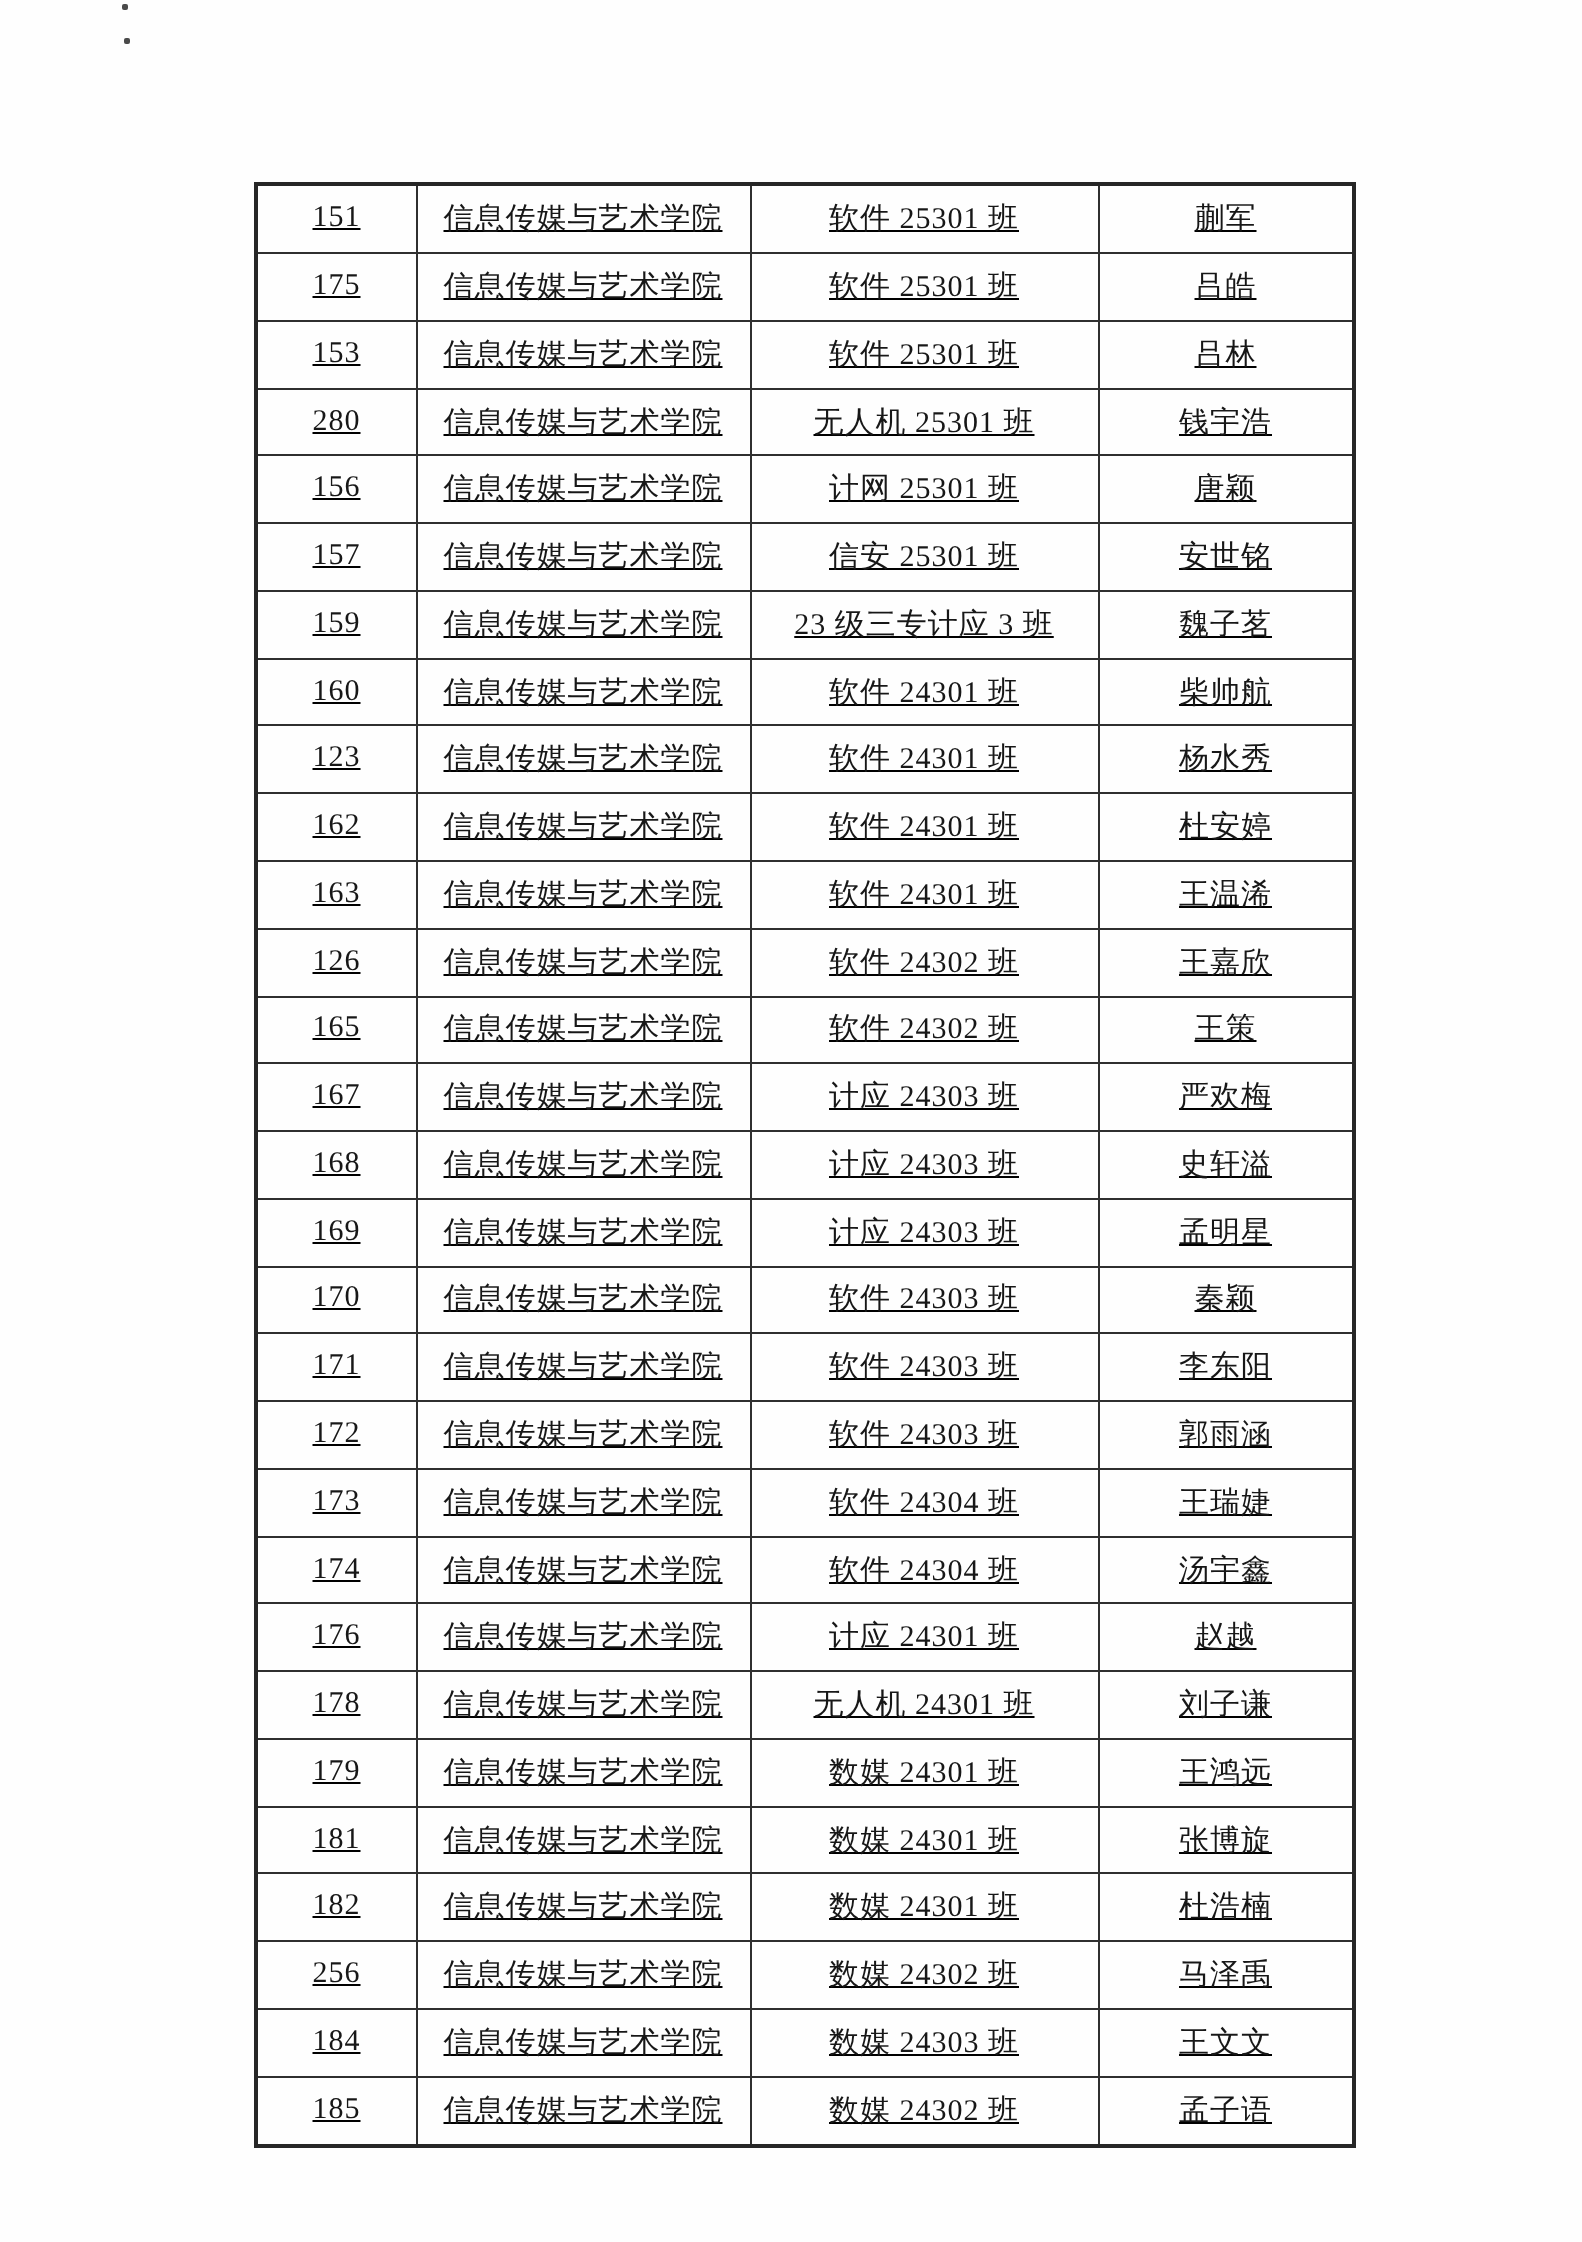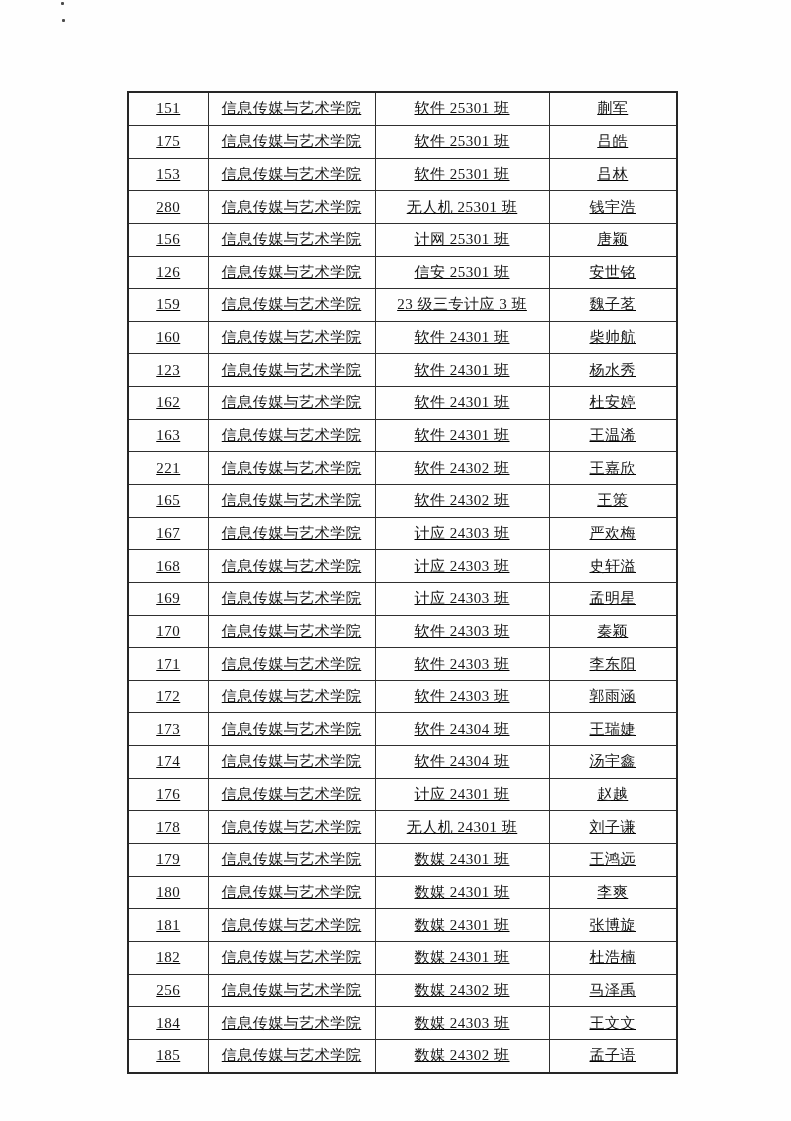--- a/index.html
+++ b/index.html
@@ -91,21 +91,21 @@
           <td>无人机 25301 班</td>
           <td>钱宇浩</td>
         </tr>
         <tr>
           <td>156</td>
           <td>信息传媒与艺术学院</td>
           <td>计网 25301 班</td>
           <td>唐颖</td>
         </tr>
         <tr>
-          <td>126</td>
+          <td>157</td>
           <td>信息传媒与艺术学院</td>
           <td>信安 25301 班</td>
           <td>安世铭</td>
         </tr>
         <tr>
           <td>159</td>
           <td>信息传媒与艺术学院</td>
           <td>23 级三专计应 3 班</td>
           <td>魏子茗</td>
         </tr>
@@ -127,21 +127,21 @@
           <td>软件 24301 班</td>
           <td>杜安婷</td>
         </tr>
         <tr>
           <td>163</td>
           <td>信息传媒与艺术学院</td>
           <td>软件 24301 班</td>
           <td>王温浠</td>
         </tr>
         <tr>
-          <td>221</td>
+          <td>126</td>
           <td>信息传媒与艺术学院</td>
           <td>软件 24302 班</td>
           <td>王嘉欣</td>
         </tr>
         <tr>
           <td>165</td>
           <td>信息传媒与艺术学院</td>
           <td>软件 24302 班</td>
           <td>王策</td>
         </tr>
@@ -203,26 +203,20 @@
           <td>178</td>
           <td>信息传媒与艺术学院</td>
           <td>无人机 24301 班</td>
           <td>刘子谦</td>
         </tr>
         <tr>
           <td>179</td>
           <td>信息传媒与艺术学院</td>
           <td>数媒 24301 班</td>
           <td>王鸿远</td>
-        </tr>
-        <tr>
-          <td>180</td>
-          <td>信息传媒与艺术学院</td>
-          <td>数媒 24301 班</td>
-          <td>李爽</td>
         </tr>
         <tr>
           <td>181</td>
           <td>信息传媒与艺术学院</td>
           <td>数媒 24301 班</td>
           <td>张博旋</td>
         </tr>
         <tr>
           <td>182</td>
           <td>信息传媒与艺术学院</td>

